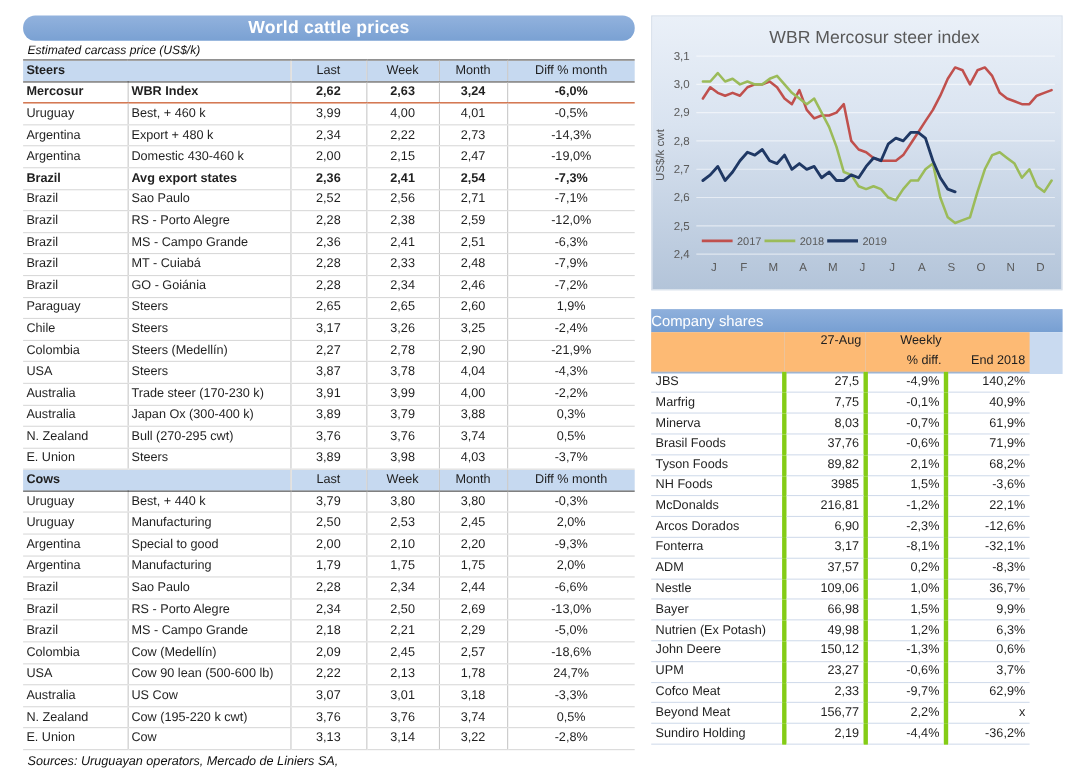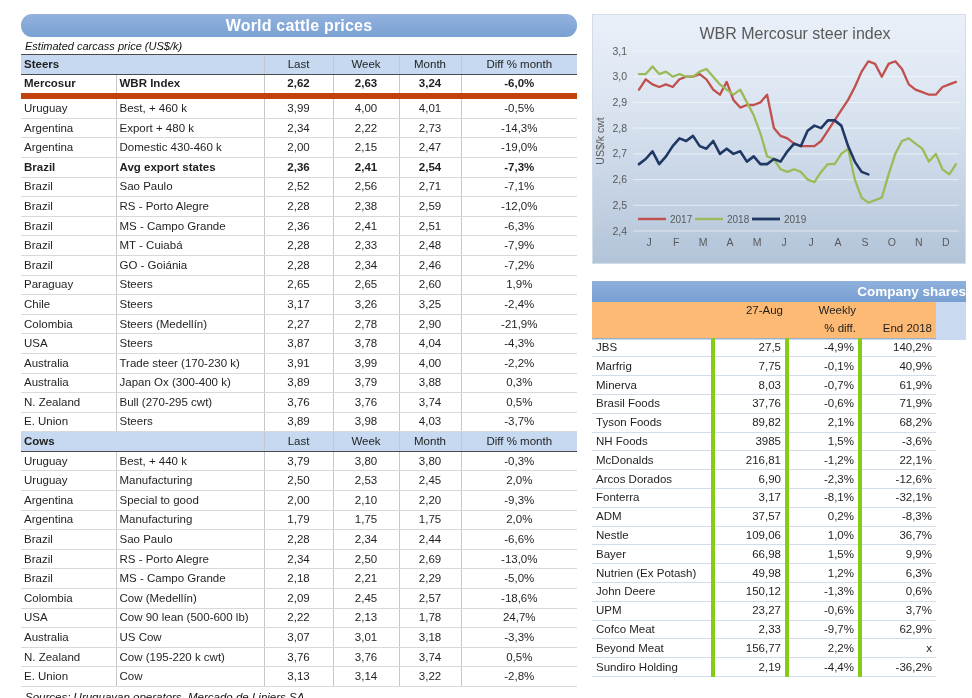--- a/index.html
+++ b/index.html
@@ -13,33 +13,33 @@
              color:#fff;font-weight:bold;font-size:16px;text-align:center;letter-spacing:.2px;border-radius:11px;}
   .subtitle{font-style:italic;font-size:11px;padding:3px 0 2px 4px;color:#111;}
   table.price{border-collapse:collapse;width:556px;font-size:11.5px;table-layout:fixed;}
   table.price td{padding:1px 3px;height:16.6px;line-height:13px;border-bottom:1px solid #d9d9d9;
                  overflow:hidden;white-space:nowrap;}
   table.price td + td{border-left:1px solid #c8c8c8;}
   table.price .num{text-align:center;}
   table.price .section-row td{background:#c6d9f0;border-top:1px solid #4a4a4a;border-bottom:1px solid #4a4a4a;}
   table.price .sec-label{font-weight:bold;}
   table.price tr.b td{font-weight:bold;}
-  table.price tr.rule td{border-bottom:6px solid #c2410c;margin-left:13px;}
+  table.price tr.rule td{border-bottom:1px solid #c2410c;margin-left:13px;}
   .sources{font-style:italic;font-size:11.5px;line-height:15px;padding:3px 0 0 4px;color:#111;}
 
   
   .chart-panel{width:374px;height:250px;border:1px solid #d3dde9;
                background:linear-gradient(180deg,#eaf0f8 0%,#d9e3f0 40%,#b3c4d9 100%);
                box-sizing:border-box;}
   .chart-panel svg{display:block;}
 
   
   .company-panel{margin-top:17px;position:relative;width:374px;}
   .company-title{height:21px;line-height:21px;background:linear-gradient(180deg,#8fb0dc,#779fd2);
-                 color:#fff;font-weight:bold;font-size:13.5px;text-align:right;}
+                 color:#fff;font-weight:normal;font-size:13.5px;text-align:left;}
   .band-extend{position:absolute;left:0;top:21px;width:374px;height:38px;background:#c9daf0;}
   table.company{position:relative;border-collapse:collapse;width:344px;font-size:11.5px;table-layout:fixed;}
   table.company td{padding:1px 4px;height:15.8px;line-height:13px;white-space:nowrap;overflow:hidden;}
   table.company thead td{background:#fdba74;border-bottom:none;}
   table.company thead tr.hd2 td{border-bottom:1px solid #9fb0c6;}
   table.company tbody td{border-bottom:1px solid #d2dceb;}
   table.company tbody td + td{border-left:4px solid #84cc16;}
   table.company .num{text-align:right;}
 </style>
 </head>

